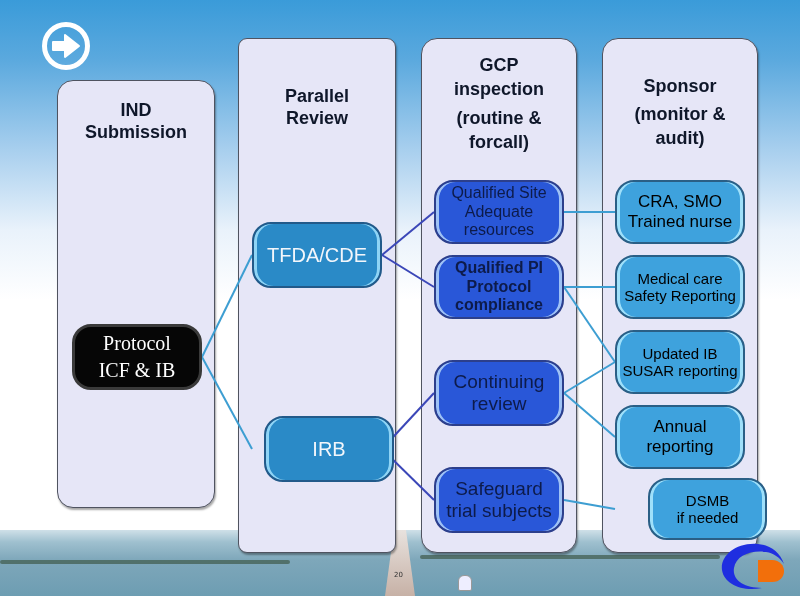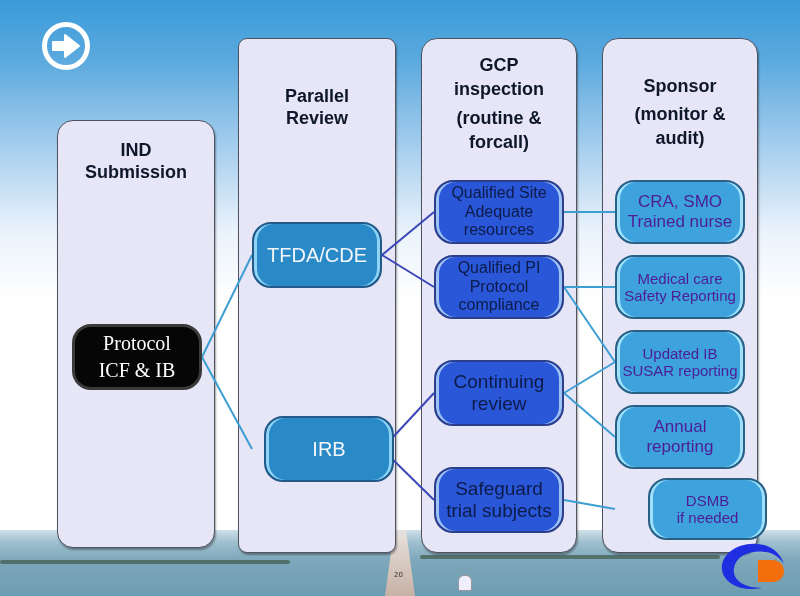--- a/index.html
+++ b/index.html
@@ -19,21 +19,21 @@
   .col { position:absolute; top:38px; background:#e6e6f7; border:1.5px solid #4f5360; border-radius:16px; box-sizing:border-box;
     box-shadow:1px 2px 2px rgba(0,0,0,.35); }
   .col-title { position:absolute; left:0; right:0; text-align:center; font-family:"Liberation Sans", sans-serif; font-weight:bold; color:#0f172a; font-size:18px; line-height:22px; }
 
   .node { position:absolute; box-sizing:border-box; display:flex; align-items:center; justify-content:center; text-align:center;
     border-radius:19px; font-family:"Liberation Sans", sans-serif; line-height:1.15; }
   .node.black { background:#060606; border:3px solid #3a3a3a; color:#fff; font-family:"Liberation Serif", serif; font-size:20px; }
   .node.mid { background:#2a8ac7; border:2px solid #225a8a; color:#f2f6fb; font-size:20px; box-shadow:inset 3px 0 0 #8fd4f5, inset -3px 0 0 #8fd4f5; }
   .node.royal { background:#2957d8; border:2px solid #2c3f8c; color:#0d1b4a; font-size:16px; box-shadow:inset 3px 0 0 #9fc2f5, inset -3px 0 0 #9fc2f5; }
   .node.royal.big { font-size:19px; }
-  .node.sky { background:#3ea2dd; border:2px solid #2a5f86; color:#4c1d95; font-size:15px; box-shadow:inset 3px 0 0 #9fe0fa, inset -3px 0 0 #9fe0fa; }
+  .node.sky { background:#3ea2dd; border:2px solid #2a5f86; color:#000000; font-size:15px; box-shadow:inset 3px 0 0 #9fe0fa, inset -3px 0 0 #9fe0fa; }
   .node.sky.big { font-size:17px; }
   .node span { display:block; }
 
   svg.links { position:absolute; left:0; top:0; width:800px; height:596px; pointer-events:none; }
   .logo { position:absolute; left:718px; top:540px; width:68px; height:52px; }
 </style>
 </head>
 <body>
 
 <div class="slide">
@@ -43,21 +43,21 @@
   <div class="pier2"></div>
   <div class="lamp"></div>
   <div class="page-num">20</div>
 
   <div class="arrow-btn">
     <svg width="30" height="26" viewBox="0 0 30 26">
       <path d="M2 9 H14 V2 L28 13 L14 24 V17 H2 Z" fill="#fff" stroke="#fff" stroke-linejoin="round" stroke-width="2"></path>
     </svg>
   </div>
 
-  <div class="col" style="left:57px;top:80px;width:158px;height:428px;margin-top:40px;">
+  <div class="col" style="left:57px;top:80px;width:158px;height:428px;">
     <div class="col-title" style="top:18px;">
       <span style="display:block">IND</span>
         <span style="display:block">Submission</span>
     </div>
   </div>
   <div class="col" style="left:238px;width:158px;height:515px;border-radius:9px;">
     <div class="col-title" style="top:46px;">
       <span style="display:block">Parallel</span>
         <span style="display:block">Review</span>
     </div>
@@ -106,21 +106,21 @@
     <span>IRB</span>
   </div>
 
   <div class="node royal" id="n-site" style="left:434px;top:180px;width:130px;height:64px;">
     <div>
         <span>Qualified Site</span>
         <span>Adequate</span>
         <span>resources</span>
       </div>
   </div>
-  <div class="node royal" id="n-pi" style="left:434px;top:255px;width:130px;height:64px;">
+  <div class="node royal" id="n-pi" style="left:434px;top:255px;width:130px;height:64px;font-weight:bold;">
     <div>
         <span>Qualified PI</span>
         <span>Protocol</span>
         <span>compliance</span>
       </div>
   </div>
   <div class="node royal big" id="n-cont" style="left:434px;top:360px;width:130px;height:66px;">
     <div>
         <span>Continuing</span>
         <span>review</span>

